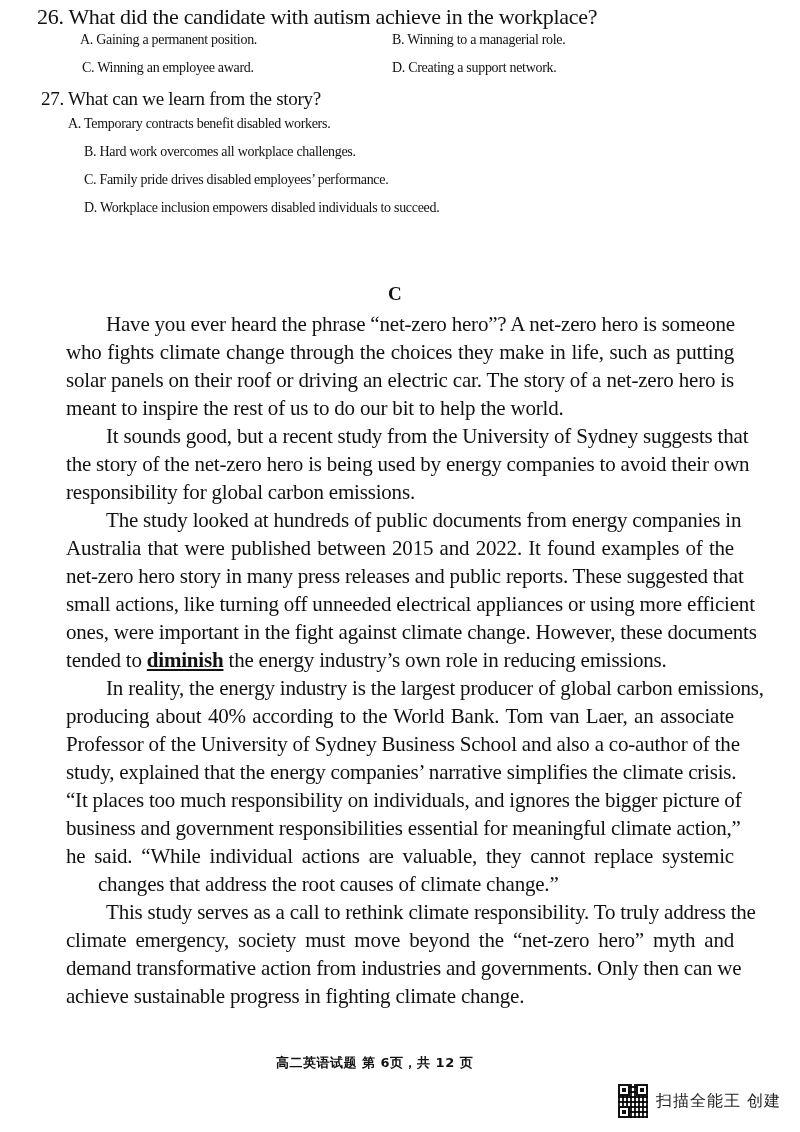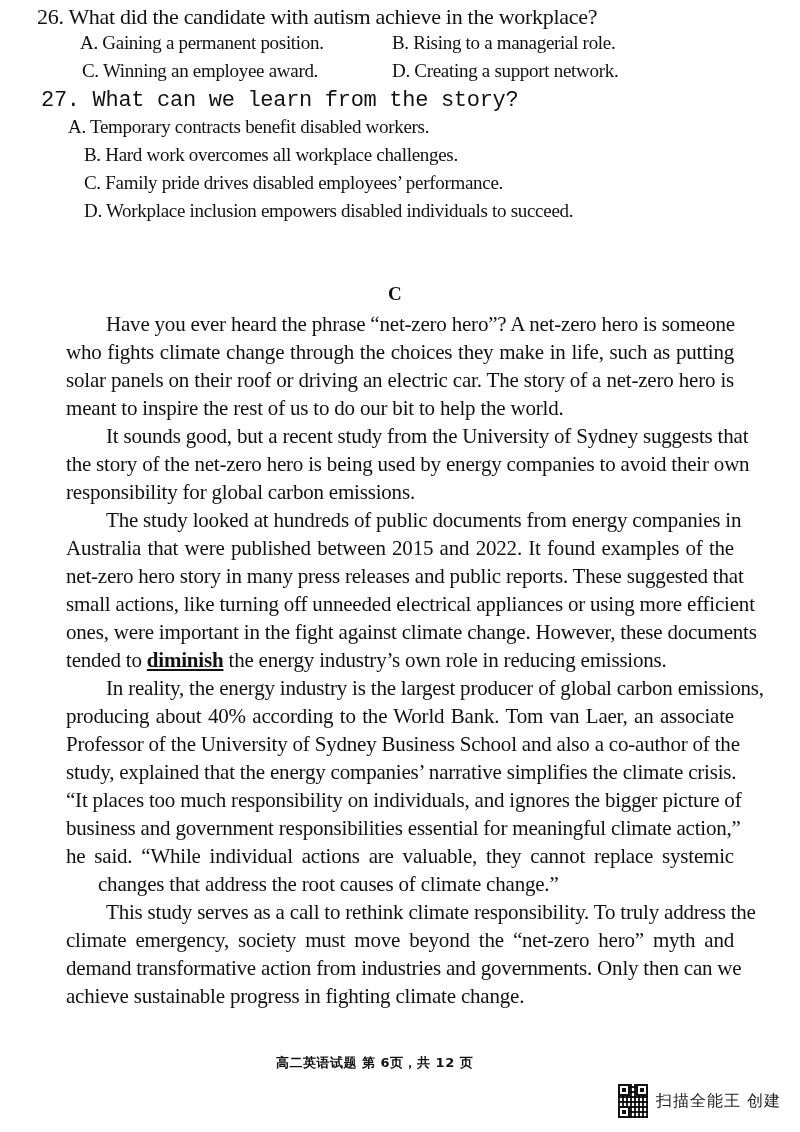--- a/index.html
+++ b/index.html
@@ -1,46 +1,46 @@
 <!DOCTYPE html>
 <html><head>
 <meta charset="utf-8">
 <style>
   html, body { margin: 0; padding: 0; background: #ffffff; }
   body {
     width: 800px; height: 1132px; position: relative; overflow: hidden;
     font-family: "Liberation Serif", "DejaVu Serif", serif;
     color: #111111;
   }
-  .q { position: absolute; font-size: 19px; letter-spacing: -0.3px; white-space: nowrap; }
+  .q { position: absolute; font-size: 14px; letter-spacing: -0.3px; white-space: nowrap; }
   .para-line { position: absolute; left: 66px; width: 668px; font-size: 21px; letter-spacing: -0.2px; white-space: nowrap; text-align: justify; text-align-last: justify; }
   .para-line.last { text-align-last: left; }
   .para-line.indent { left: 106px; width: 628px; }
   .heading-c { position: absolute; left: 388px; top: 283px; font-size: 19px; font-weight: bold; }
   .underline-bold { font-weight: bold; text-decoration: underline; }
   .footer { position: absolute; left: 276px; top: 1054px; font-size: 13px; font-weight: bold; font-family: "DejaVu Sans", sans-serif; letter-spacing: 0.5px; }
   .watermark { position: absolute; left: 598px; top: 1084px; display: flex; align-items: center; gap: 8px; padding-left: 20px; }
   .qr { width: 30px; height: 34px; position: relative; background:
       repeating-linear-gradient(90deg, #222 0 2px, #fff 2px 4px),
       repeating-linear-gradient(0deg, #222 0 2px, #fff 2px 5px);
       background-blend-mode: multiply; }
   .qr .finder { position: absolute; width: 8px; height: 8px; border: 2px solid #111; background: #fff; }
   .qr .finder::after { content: ""; position: absolute; left: 2px; top: 2px; width: 4px; height: 4px; background: #111; }
   .watermark-text { font-family: "DejaVu Sans", sans-serif; font-size: 16px; color: #222; letter-spacing: 1px; }
 </style>
 </head>
 <body>
 
 <div class="q" style="left:37px; top:4px; font-size:22px;">26. What did the candidate with autism achieve in the workplace?</div>
 <div class="q" style="left:80px; top:32px;">A. Gaining a permanent position.</div>
-<div class="q" style="left:392px; top:32px;">B. Rising to a managerial role.</div>
+<div class="q" style="left:392px; top:32px;">B. Winning to a managerial role.</div>
 <div class="q" style="left:82px; top:60px;">C. Winning an employee award.</div>
 <div class="q" style="left:392px; top:60px;">D. Creating a support network.</div>
 
-<div class="q" style="left:41px; top:88px; font-size:22px;font-family:Liberation Mono, monospace;">27. What can we learn from the story?</div>
+<div class="q" style="left:41px; top:88px; font-size:19px;">27. What can we learn from the story?</div>
 <div class="q" style="left:68px; top:116px;">A. Temporary contracts benefit disabled workers.</div>
 <div class="q" style="left:84px; top:144px;">B. Hard work overcomes all workplace challenges.</div>
 <div class="q" style="left:84px; top:172px;">C. Family pride drives disabled employees’ performance.</div>
 <div class="q" style="left:84px; top:200px;">D. Workplace inclusion empowers disabled individuals to succeed.</div>
 
 <div class="heading-c">C</div>
 
 <div class="para-line indent" style="top:312px;">Have you ever heard the phrase “net-zero hero”? A net-zero hero is someone</div>
 <div class="para-line" style="top:340px;">who fights climate change through the choices they make in life, such as putting</div>
 <div class="para-line" style="top:368px;">solar panels on their roof or driving an electric car. The story of a net-zero hero is</div>

